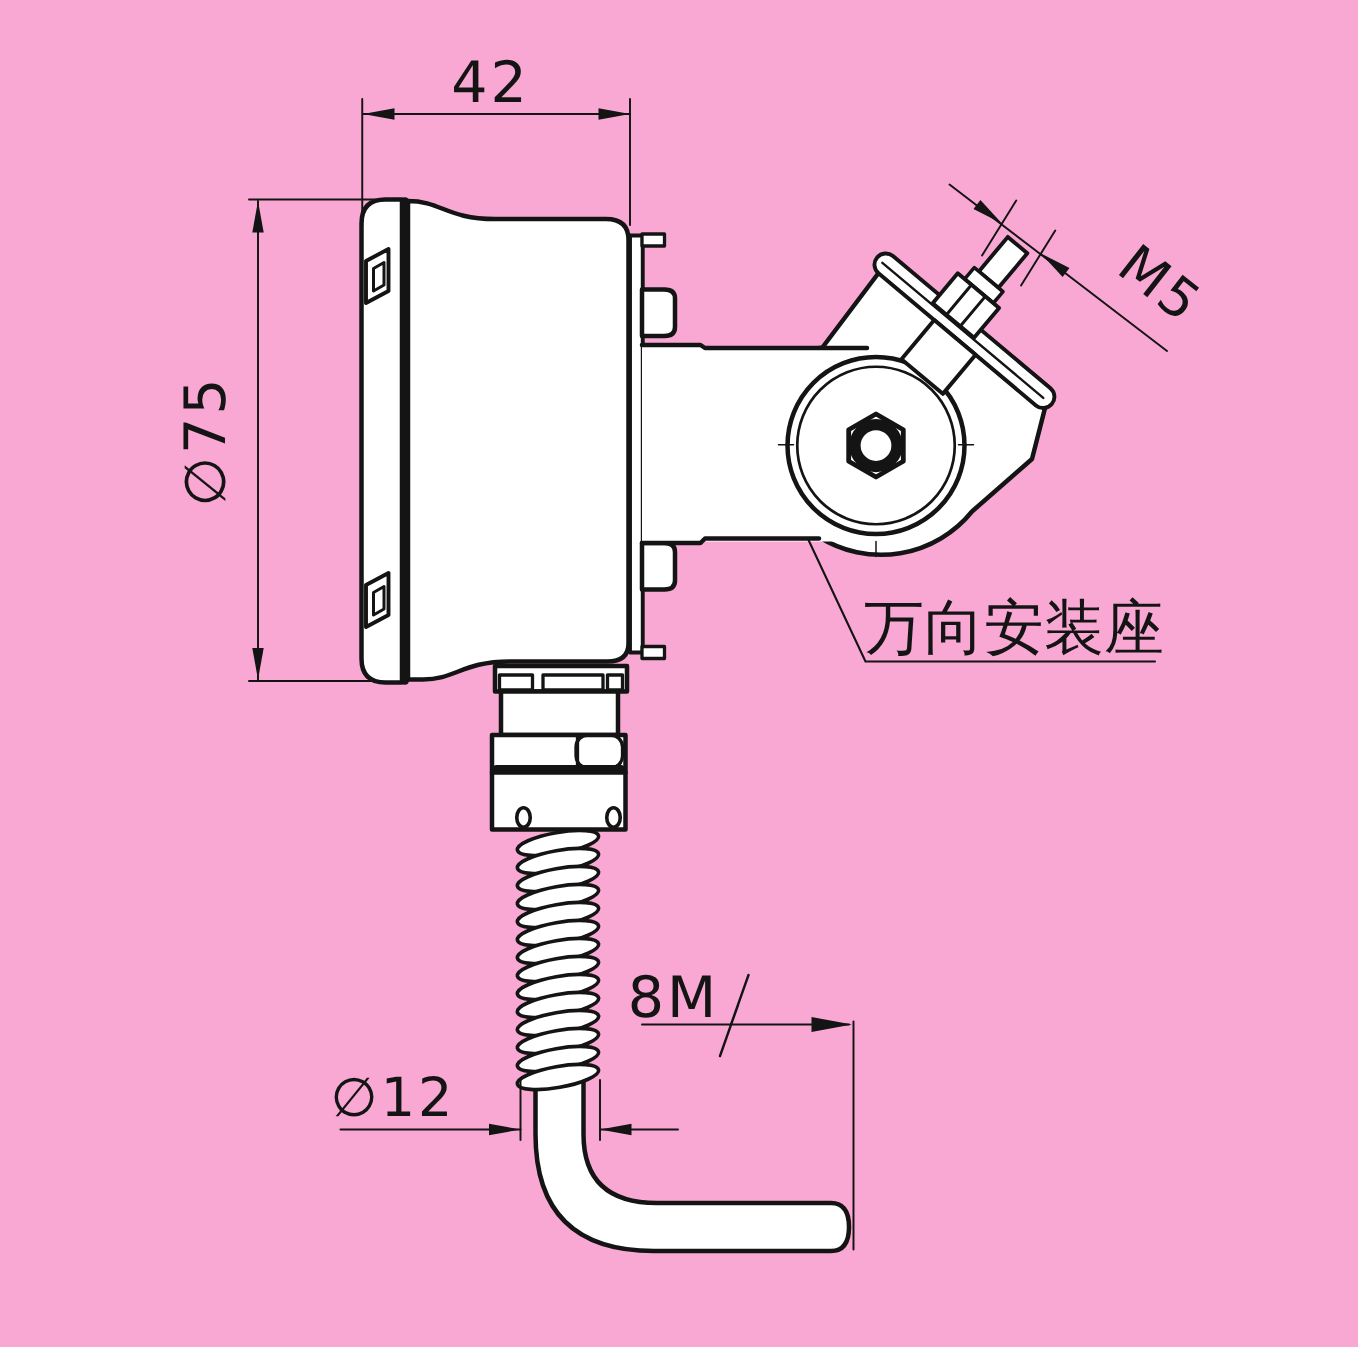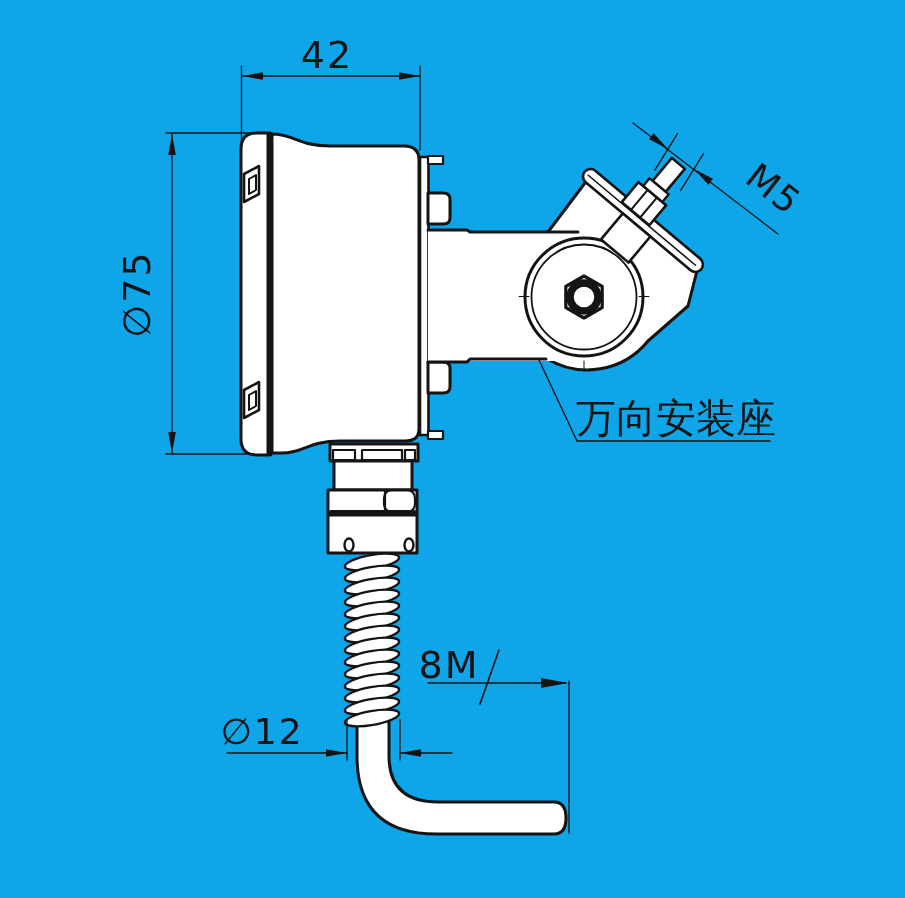--- a/index.html
+++ b/index.html
@@ -1,16 +1,16 @@
 <!DOCTYPE html>
 <html><head>
 <meta charset="utf-8">
 <style>
   html,body{margin:0;padding:0;background:#ffffff;}
-  .stage{width:905px;height:898px;position:relative;background:#0ea5e9;overflow:hidden;}
+  .stage{width:905px;height:898px;position:relative;background:#f9a8d4;overflow:hidden;}
   svg{display:block;}
   text{font-family:"DejaVu Sans","Liberation Sans",sans-serif;fill:#141414;}
   .dimtxt{letter-spacing:2px;}
 </style>
 </head>
 <body>
 
 <div class="stage">
 <svg width="905" height="898" viewBox="0 0 905 898">
   <g stroke="#141414" fill="none" stroke-linecap="round" stroke-linejoin="round">

